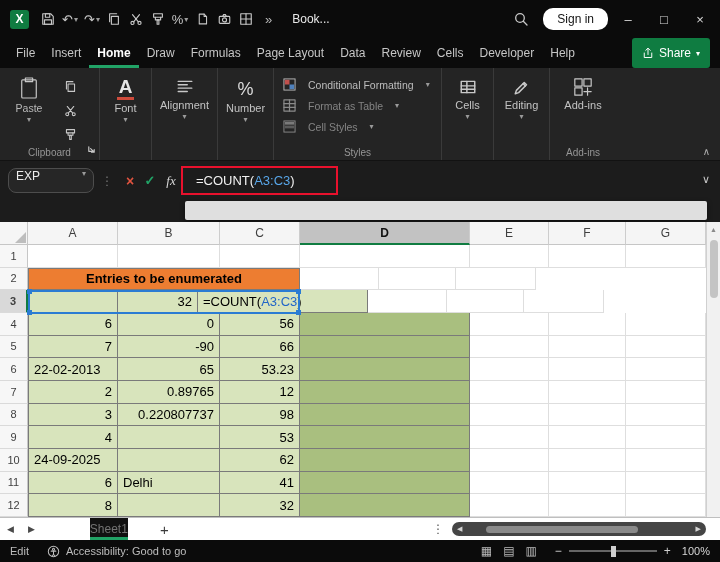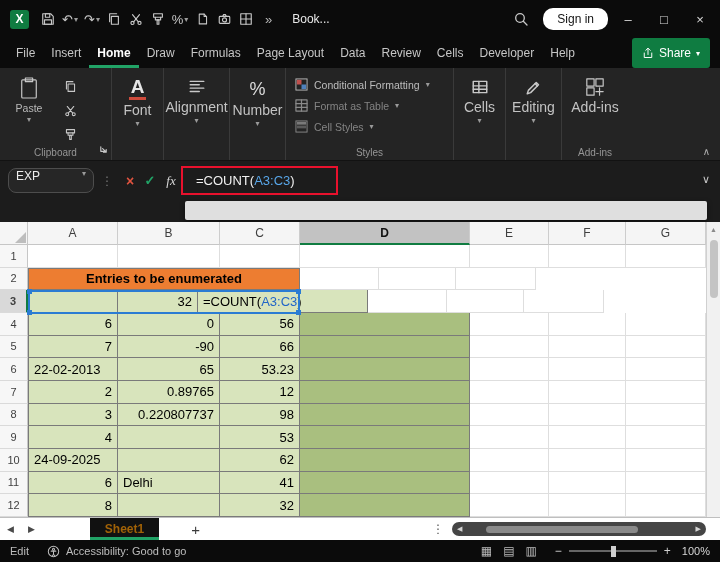--- a/index.html
+++ b/index.html
@@ -36,23 +36,23 @@
   .launcher{position:absolute;bottom:2px;right:3px}
   .grow-h{display:flex;gap:6px}
   .bigbtn{display:flex;flex-direction:column;align-items:center;justify-content:flex-start;width:46px;gap:2px;padding-top:2px}
   .blabel{font-size:10.5px;color:#b9b9b9}
   .chevd{font-size:8px;color:#9a9a9a;line-height:7px}
   .smallcol{display:flex;flex-direction:column;justify-content:flex-start;gap:6px;padding-top:3px}
   .sbtn{display:flex;align-items:center;justify-content:center;width:24px;height:18px}
   .vbtn{display:flex;flex-direction:column;align-items:center;gap:2px;width:100%;padding-top:3px}
   .bigA{font-size:19px;font-weight:700;color:#e6e6e6;line-height:20px;border-bottom:3px solid #CE4B3C;padding:0 2px}
   .bigPct{font-size:18px;font-weight:400;color:#dcdcdc;line-height:22px;padding-top:1px}
-  .vlabel{font-size:14px;color:#c3c3c3}
+  .vlabel{font-size:11px;color:#c3c3c3}
   .g-styles{width:168px}
-  .stylerow{display:flex;align-items:center;gap:6px;height:21px;padding-left:3px}
+  .stylerow{display:flex;align-items:center;gap:12px;height:21px;padding-left:3px}
   .stylerow .slabel{font-size:10.5px;color:#bdbdbd;white-space:nowrap}
   .stylerow.dim .slabel{color:#848484}
   .collapse-chev{position:absolute;right:10px;bottom:3px;color:#b0b0b0;font-size:10px}
 
   
   .fsection{position:absolute;top:161px;left:0;width:720px;height:61px;background:#1c1c1c}
   .fbar{height:39px;display:flex;align-items:center;position:relative}
   .namebox{margin-left:8px;width:86px;height:25px;background:#262626;border:1px solid #4d4d4d;border-radius:8px;color:#ececec;font-size:12px;display:flex;align-items:flex-start;justify-content:space-between;padding:0 7px}
   .namebox .chev{font-size:8px;color:#9a9a9a}
   .fdots{color:#787878;font-size:12px;margin:0 7px}
@@ -90,21 +90,21 @@
   .range{position:absolute;left:28px;top:68.3px;width:272px;height:23.6px;border:2px solid #2B7CD3;pointer-events:none}
   .range .h{position:absolute;width:5px;height:5px;background:#2B7CD3}
   .hTL{left:-3px;top:-3px}.hTR{right:-3px;top:-3px}.hBL{left:-3px;bottom:-3px}.hBR{right:-3px;bottom:-3px}
   .vscroll{position:absolute;top:222px;left:706px;width:14px;height:295px;background:#F1F1F1;border-left:1px solid #D0D0D0}
   .vscroll .arr{display:block;text-align:center;font-size:7px;color:#8a8a8a;padding-top:4px}
   .vthumb{position:absolute;top:18px;left:2.5px;width:8px;height:58px;background:#C4C4C4;border-radius:4px}
 
   
   .sheetbar{position:absolute;top:517px;left:0;width:720px;height:23px;background:#FFFFFF;border-top:1px solid #BFBFBF;display:flex;align-items:center}
   .snav{color:#4a4a4a;font-size:9px;padding:0 7px}
-  .tab{height:100%;background:#111;color:#a16207;display:flex;align-items:center;padding:0 15px;font-size:12px;font-weight:700;box-shadow:inset 0 -3px 0 #21A366;margin-left:48px}
+  .tab{height:100%;background:#111;color:#737373;display:flex;align-items:center;padding:0 0;font-size:12px;font-weight:400;box-shadow:inset 0 -3px 0 #21A366;margin-left:48px}
   .addsheet{margin-left:32px;color:#3c3c3c;font-size:15px}
   .sdots{position:absolute;left:432px;color:#555;font-size:12px}
   .hscroll{position:absolute;left:452px;top:4px;width:254px;height:14px;background:#454545;border-radius:7px;display:flex;align-items:center;justify-content:space-between;padding:0 5px}
   .hscroll .harr{color:#d5d5d5;font-size:7px}
   .hthumb{position:absolute;left:34px;top:3.5px;width:152px;height:7px;background:#8A8A8A;border-radius:4px}
 
   
   .statusbar{position:absolute;top:540px;left:0;width:720px;height:22px;background:#0B0B0B;color:#BDBDBD;font-size:11px;display:flex;align-items:center}
   .smode{margin-left:10px}
   .acc-ic{margin-left:18px;display:flex;align-items:center}
@@ -216,21 +216,21 @@
           <path d="M5 4.5L8 1.5l3 3"></path>
           <path d="M3 8v6h10V8"></path>
         </svg>
       <span>Share</span>
       <span class="chev">▾</span>
     </span>
   </div>
 
   <div class="ribbon">
 
-    <div class="rgroup" style="width:112px">
+    <div class="rgroup" style="width:100px">
       <div class="grow-h">
         <div class="bigbtn">
           <svg class="ic" width="20" height="24" viewBox="0 0 22 26">
               <rect x="3" y="4" width="16" height="20" rx="1"></rect>
               <rect x="7" y="2" width="8" height="4"></rect>
             </svg>
           <span class="blabel">Paste</span>
           <span class="chevd">▾</span>
         </div>
         <div class="smallcol">

